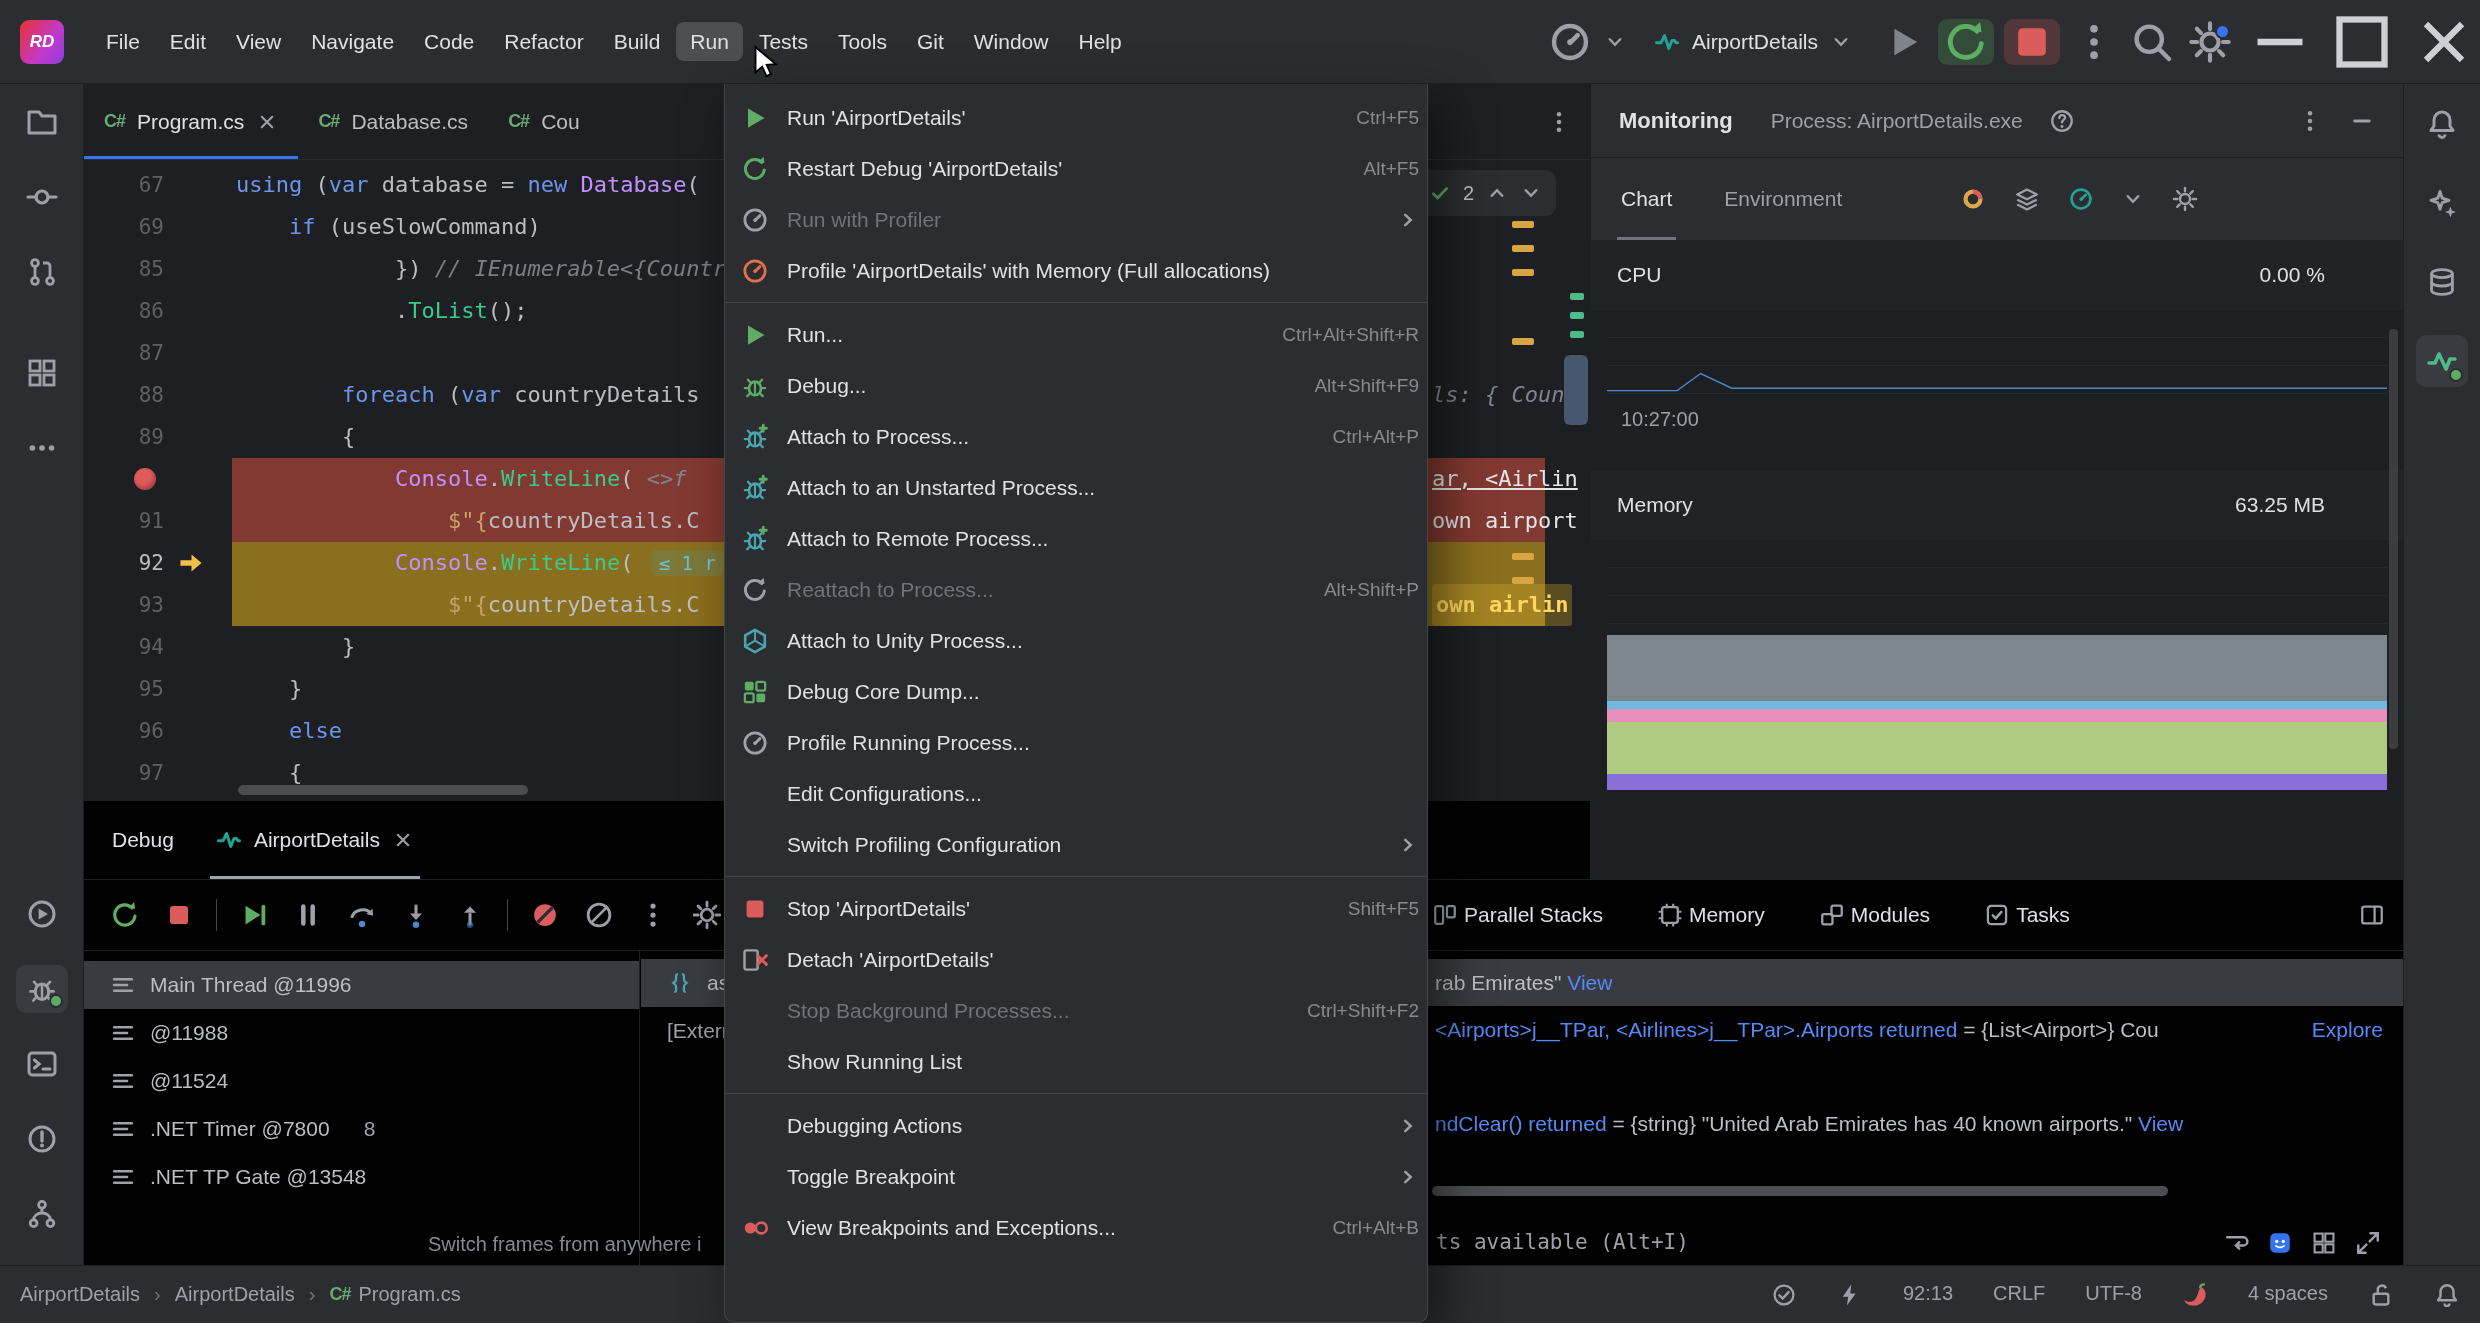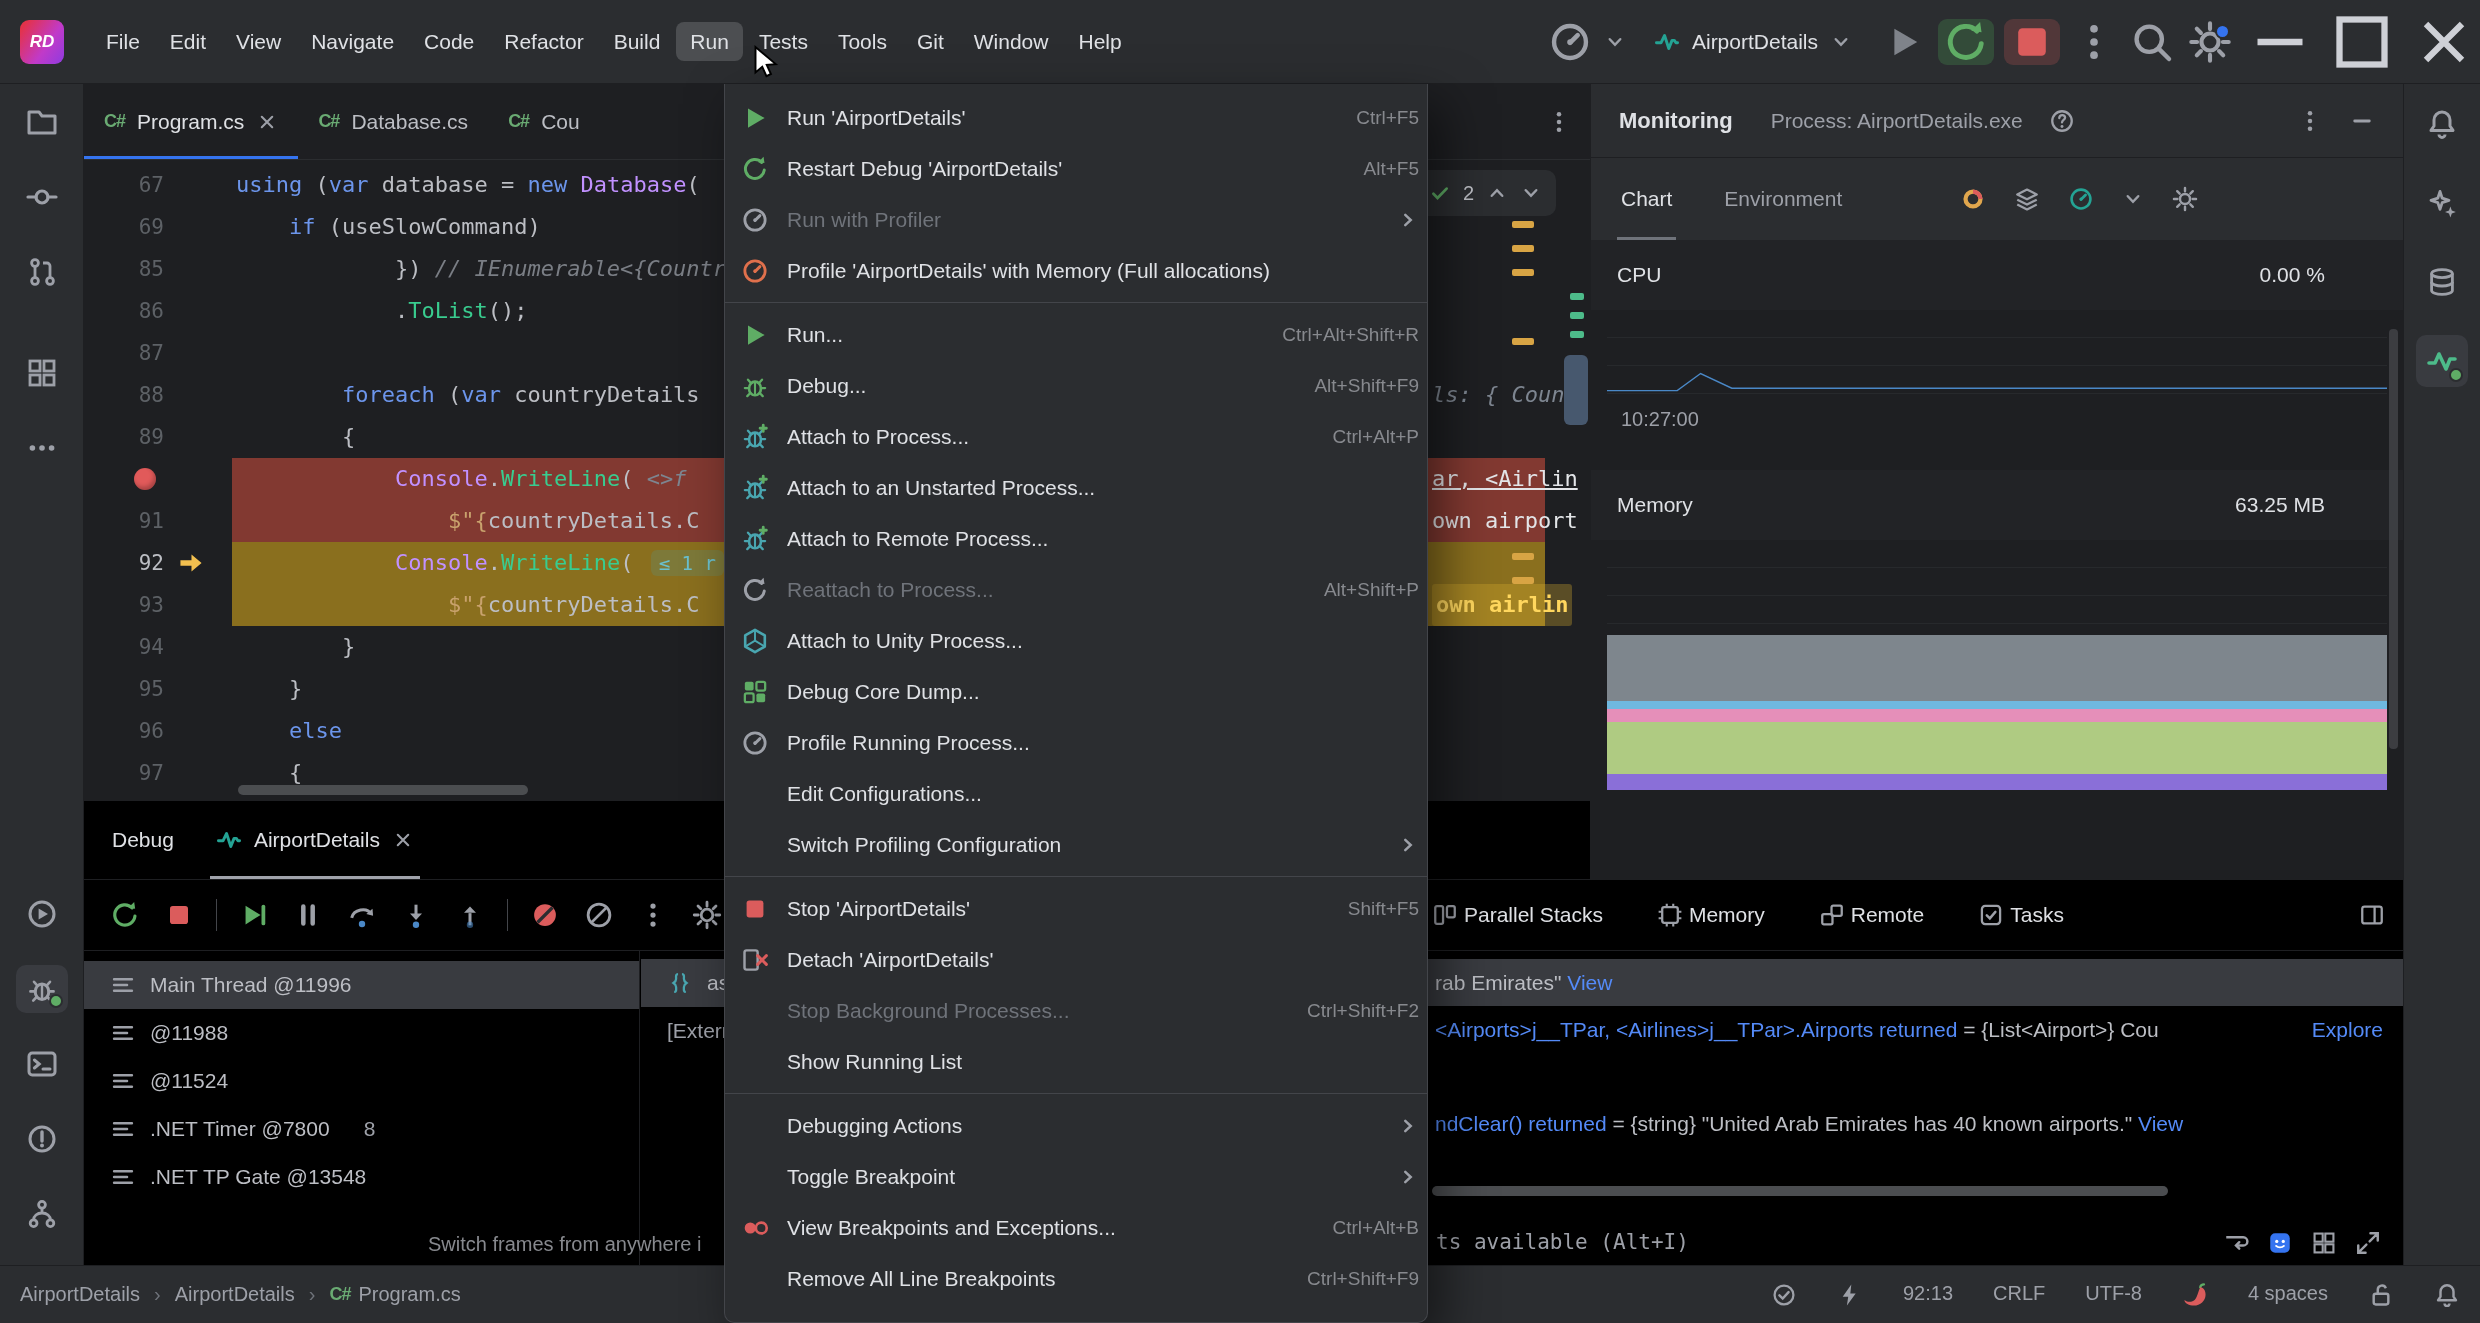--- a/index.html
+++ b/index.html
@@ -608,21 +608,21 @@
             </span>
             <span>Memory</span>
           </div>
           <div class="rtab">
             <span class="icon sm">
               <svg viewBox="0 0 16 16" width="100%" height="100%">
                 <rect x="2" y="7.5" width="6.3" height="6.3" rx="1" fill="none" stroke="#9DA0A8" stroke-width="1.4"></rect>
                 <rect x="7.7" y="2.2" width="6.3" height="6.3" rx="1" fill="none" stroke="#9DA0A8" stroke-width="1.4"></rect>
               </svg>
             </span>
-            <span>Remote</span>
+            <span>Modules</span>
           </div>
           <div class="rtab">
             <span class="icon sm">
               <svg viewBox="0 0 16 16" width="100%" height="100%">
                 <rect x="2.4" y="2.4" width="11.2" height="11.2" rx="2" fill="none" stroke="#9DA0A8" stroke-width="1.4"></rect>
                 <path d="M5.4 8.2l1.9 1.9 3.4-4" fill="none" stroke="#9DA0A8" stroke-width="1.5" stroke-linecap="round"></path>
               </svg>
             </span>
             <span>Tasks</span>
           </div>
@@ -1058,27 +1058,20 @@
           <svg viewBox="0 0 16 16" width="100%" height="100%">
             <circle cx="5.3" cy="8" r="3.2" fill="#DB5C5C"></circle>
             <circle cx="11.6" cy="8" r="3.1" fill="none" stroke="#DB5C5C" stroke-width="1.5"></circle>
           </svg>
         </span>
         <span class="mlbl">View Breakpoints and Exceptions...</span>
         <span class="mright">
           <span class="msc">Ctrl+Alt+B</span>
         </span>
       </div>
-      <div class="mi">
-        <span class="micon icon"></span>
-        <span class="mlbl">Remove All Line Breakpoints</span>
-        <span class="mright">
-          <span class="msc">Ctrl+Shift+F9</span>
-        </span>
-      </div>
     </div>
 
   <footer id="statusbar">
     <div id="breadcrumbs">
         <span class="crumb">
           <span>AirportDetails</span>
         </span>
         <span class="crumb-sep">›</span>
         <span class="crumb">
           <span>AirportDetails</span>

